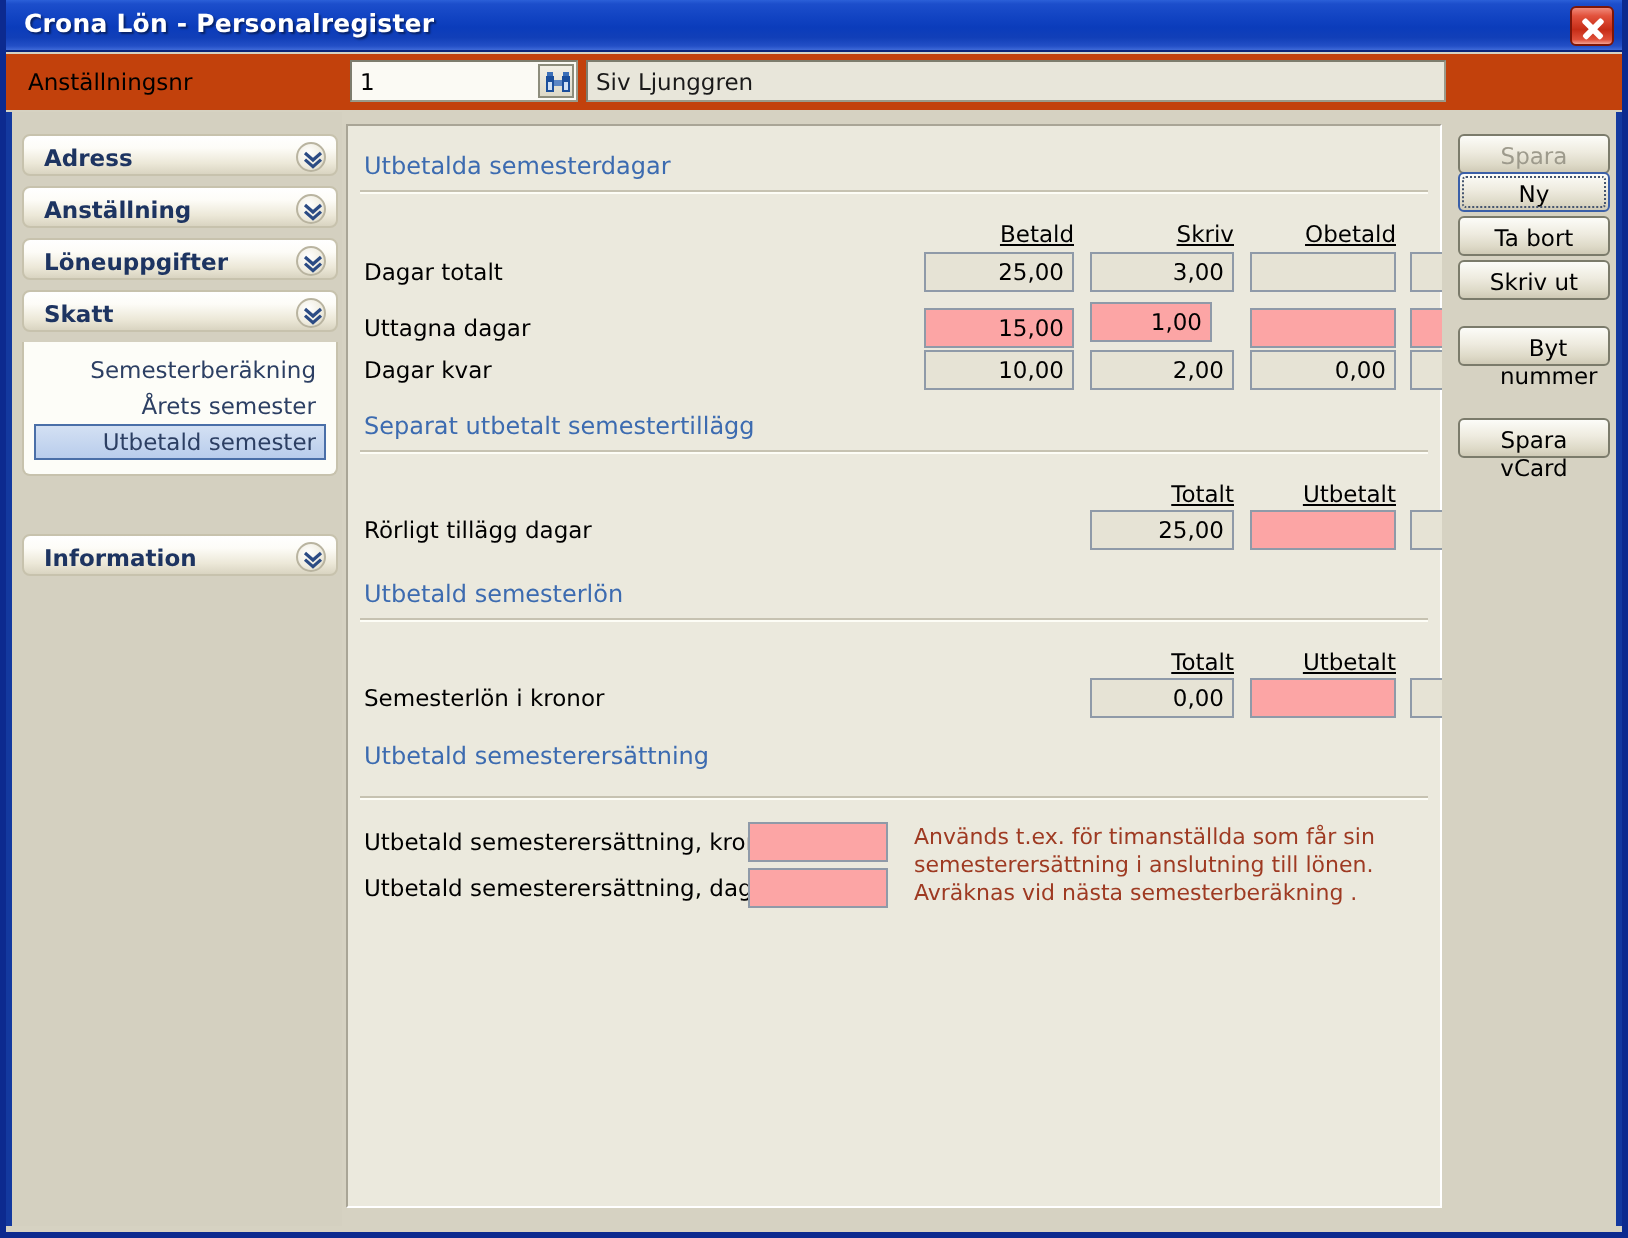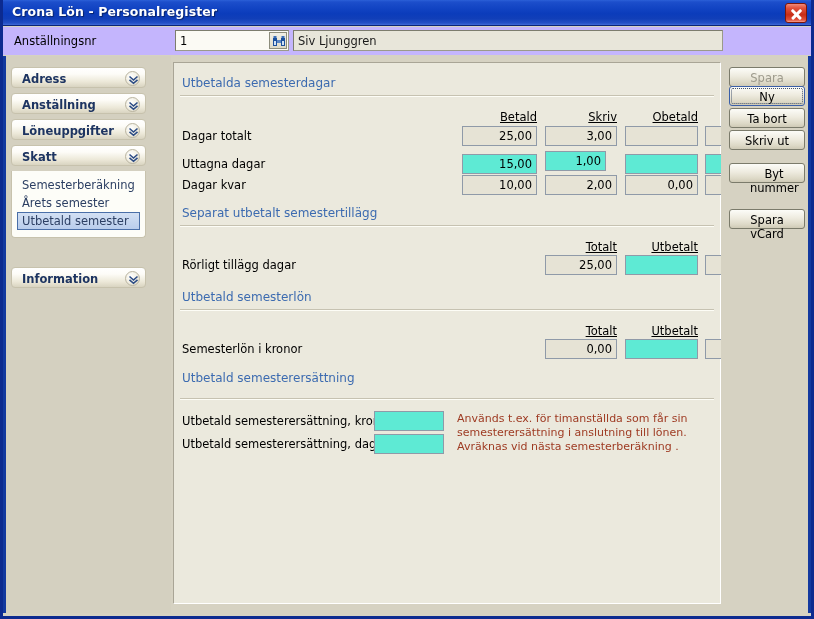--- a/index.html
+++ b/index.html
@@ -42,21 +42,21 @@
   #close-btn::before, #close-btn::after {
     content: ""; position: absolute; left: 4px; top: 8.5px;
     width: 13px; height: 2.5px; background: #ffffff; border-radius: 1px;
   }
   #close-btn::before { transform: rotate(45deg); }
   #close-btn::after  { transform: rotate(-45deg); }
 
   
   #toprow {
     position: absolute; left: 0; top: 27px; width: 808px; height: 28px;
-    background: #c4b5fd;
+    background: #c2410c;
   }
   #emp-label {
     position: absolute; left: 11px; top: 7px;
     font-size: 11.5px; color: #000000;
   }
   #emp-num-wrap {
     position: absolute; left: 172px; top: 3px; width: 114px; height: 21px;
     background: #fbfaf4;
     border: 1px solid #9a9a8a;
     border-top-color: #7d7d6e; border-left-color: #7d7d6e;
@@ -102,21 +102,21 @@
 
   
   #sidebar {
     position: absolute; left: 0; top: 56px; width: 168px; height: 557px;
     background: #d4d0c0;
   }
   #sidebar-rail {
     position: absolute; left: 0; top: 0; width: 3px; height: 557px;
     background: #13399f;
   }
-  .side-group { position: absolute; left: 8px; width: 135px; }
+  .side-group { position: absolute; left: 8px; width: 158px; text-align: right; }
   .side-header {
     position: relative; height: 21px;
     background: linear-gradient(to bottom,#ffffff 0%,#fdfcf7 32%,#ece8d8 72%,#d9d4c1 100%);
     border: 1px solid #c7c2ad;
     border-radius: 4px;
     cursor: pointer;
   }
   .side-header-label {
     position: absolute; left: 10px; top: 4px;
     font-size: 11.5px; font-weight: bold; color: #1d3461;
@@ -170,21 +170,21 @@
   }
   .cell {
     position: absolute; height: 20px;
     border: 1px solid #8f9aa8;
     font-size: 11.5px; color: #000;
     text-align: right;
     padding: 2px 4px 0 0;
     overflow: hidden; white-space: nowrap;
   }
   .cell.ro { background: #e6e3d5; }
-  .cell.rw { background: #5eead4; cursor: text; }
+  .cell.rw { background: #fca5a5; cursor: text; }
   .helptext {
     position: absolute; font-size: 11px; color: #9e3a22;
     line-height: 14px; white-space: nowrap;
   }
 
   
   #rightpanel {
     position: absolute; left: 718px; top: 56px; width: 90px; height: 557px;
     background: #d6d2c2;
   }

